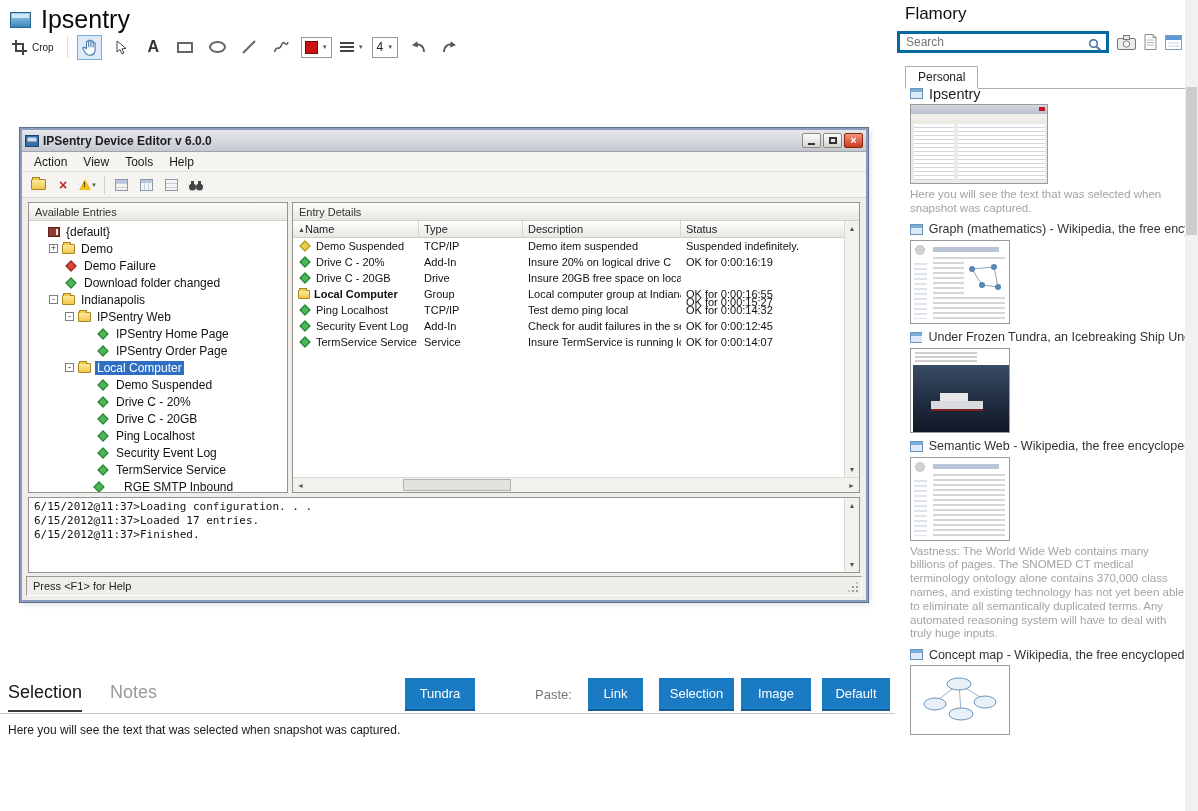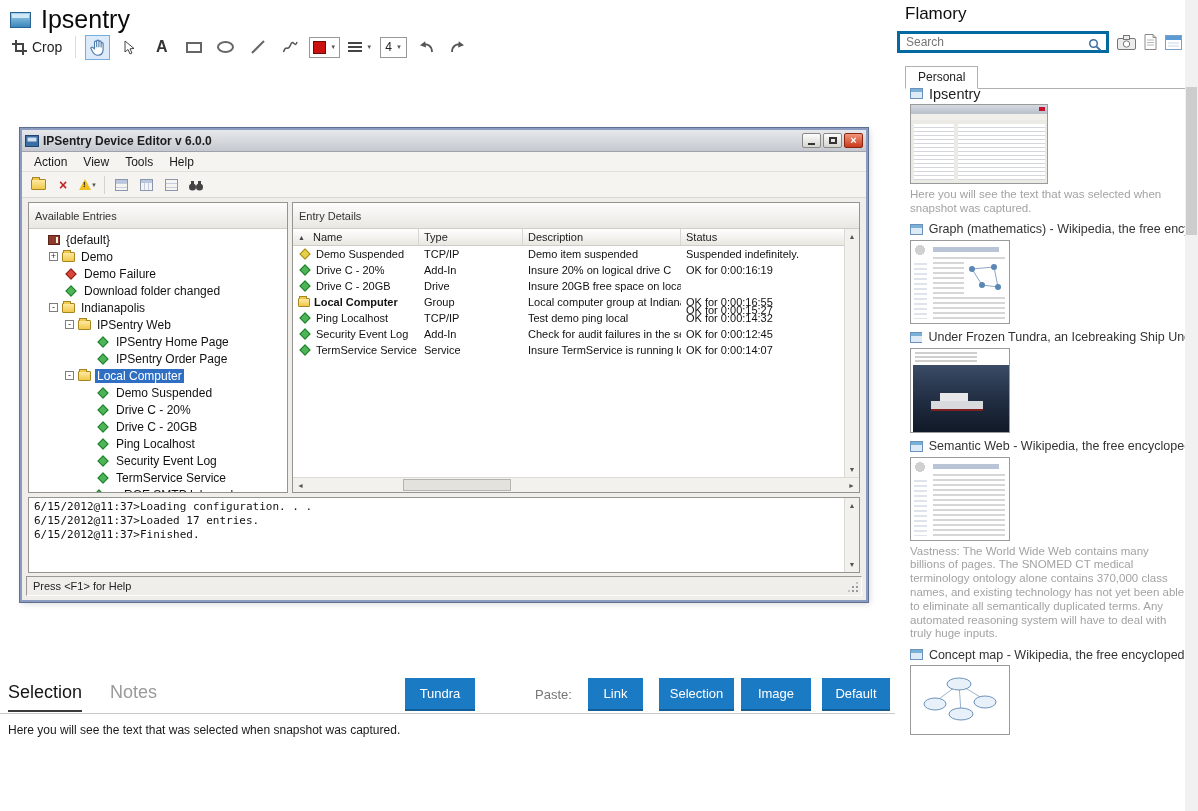--- a/index.html
+++ b/index.html
@@ -11,21 +11,21 @@
 .app-header{position:absolute;left:10px;top:5px;display:flex;align-items:center;gap:10px;}
 .app-icon{width:21px;height:16px;border:1px solid #2a6391;background:linear-gradient(#9fd0ea,#3b87bb);position:relative;}
 .app-icon::before{content:"";position:absolute;left:1px;top:1px;right:1px;height:4px;background:#cfe8f5;}
 .app-title{font-size:25px;color:#0a0a0a;}
 
 
 .anno-toolbar{position:absolute;left:8px;top:33px;height:28px;display:flex;align-items:center;gap:7px;}
 .tool{min-width:25px;height:25px;display:flex;align-items:center;justify-content:center;border:1px solid transparent;}
 .tool.active{background:#dceafa;border:1px solid #74aede;}
 .crop-tool{display:flex;align-items:center;gap:5px;padding:0 3px;}
-.tool-label{font-size:14px;color:#222;}
+.tool-label{font-size:10px;color:#222;}
 .tsep{width:1px;height:22px;background:#dcdcdc;margin:0 2px;}
 .a-glyph{font-size:16px;font-weight:bold;color:#333;}
 .rect-glyph{width:16px;height:11px;border:2px solid #666;}
 .ellipse-glyph{width:17px;height:12px;border:2px solid #666;border-radius:50%;}
 .color-picker{display:flex;align-items:center;border:1px solid #989898;background:#fff;height:21px;padding:0 3px;gap:4px;}
 .swatch{width:13px;height:13px;background:#cc1111;border:1px solid #6d0a0a;}
 .dd{font-size:6px;color:#555;}
 .width-picker{display:flex;align-items:center;gap:4px;}
 .wlines i{display:block;width:14px;height:2px;background:#444;margin:2px 0;}
 .size-picker{display:flex;align-items:center;gap:4px;border:1px solid #989898;background:#fff;height:21px;padding:0 4px;font-size:12px;color:#222;}
@@ -51,21 +51,21 @@
 .warn-tri::after{content:"!";position:absolute;left:-2px;top:1px;font-size:8px;font-weight:bold;color:#222;}
 .view-ic{width:13px;height:12px;border:1px solid #8a97ad;background:#fff;}
 .view-ic.v1{background:linear-gradient(#b9c8de 0 3px,transparent 3px),repeating-linear-gradient(to bottom,transparent 0 3px,#c6cede 3px 4px);}
 .view-ic.v2{background:linear-gradient(#b9c8de 0 3px,transparent 3px),repeating-linear-gradient(to right,transparent 0 3px,#c6cede 3px 4px);}
 .view-ic.v3{background:repeating-linear-gradient(to bottom,transparent 0 3px,#c6cede 3px 4px);}
 .ips-sep{width:1px;height:18px;background:#d5d3cd;}
 
 .ips-panels{margin:4px 6px 0;flex:1;min-height:0;display:flex;gap:4px;}
 .panel-left{width:260px;border:1px solid #96948e;background:#fff;display:flex;flex-direction:column;flex:0 0 auto;}
 .panel-right{flex:1;border:1px solid #96948e;background:#fff;display:flex;flex-direction:column;min-width:0;}
-.panel-header{height:26px;flex:0 0 auto;background:linear-gradient(#fdfdfc,#e9e7e1);border-bottom:1px solid #cfcdc7;font-size:11px;color:#333;display:flex;align-items:center;padding-left:6px;}
+.panel-header{height:18px;flex:0 0 auto;background:linear-gradient(#fdfdfc,#e9e7e1);border-bottom:1px solid #cfcdc7;font-size:11px;color:#333;display:flex;align-items:center;padding-left:6px;}
 
 
 .tree{flex:1;overflow:hidden;padding-top:2px;font-size:12px;}
 .tree-row{height:17px;display:flex;align-items:center;white-space:nowrap;}
 .expander{width:9px;height:9px;border:1px solid #7e7e7e;background:#fff;display:inline-flex;align-items:center;justify-content:center;font-size:9px;line-height:7px;color:#333;margin-right:4px;flex:0 0 auto;}
 .expander-gap{width:15px;flex:0 0 auto;}
 .ticon{display:inline-block;flex:0 0 auto;}
 .ticon.folder{width:13px;height:10px;background:linear-gradient(#ffe9a0,#f0c84c);border:1px solid #a8861f;border-radius:1px;position:relative;margin-right:4px;}
 .ticon.folder::before{content:"";position:absolute;top:-3px;left:0;width:6px;height:2px;background:#f0c84c;border:1px solid #a8861f;border-bottom:none;}
 .ticon.book{width:12px;height:10px;background:#8c3b2e;border:1px solid #5e2218;margin-right:4px;position:relative;}
@@ -74,21 +74,21 @@
 .ticon.diamond-green{background:#4db457;border:1px solid #1e7f2c;}
 .ticon.diamond-red{background:#d8453a;border:1px solid #8f1f16;}
 .ticon.diamond-yellow{background:#e6cf4a;border:1px solid #a38d1a;}
 .tlabel{padding:0 2px;}
 .tlabel.sel{background:#2e6fc4;color:#fff;}
 
 
 .table-wrap{flex:1;display:flex;min-height:0;}
 .table-main{flex:1;display:flex;flex-direction:column;overflow:hidden;min-width:0;}
 .thead{display:flex;height:17px;flex:0 0 auto;background:linear-gradient(#ffffff,#e9e7e1);border-bottom:1px solid #cfcdc7;}
-.th{display:flex;align-items:center;gap:8px;padding:0 5px;font-size:11px;color:#222;border-right:1px solid #d8d6d0;overflow:hidden;white-space:nowrap;flex:0 0 auto;}
+.th{display:flex;align-items:center;gap:0;padding:0 5px;font-size:11px;color:#222;border-right:1px solid #d8d6d0;overflow:hidden;white-space:nowrap;flex:0 0 auto;}
 .th:last-child{flex:1;border-right:none;}
 .sortarrow{font-size:7px;color:#444;}
 .tbody{flex:1;overflow:hidden;}
 .tr{display:flex;height:16px;align-items:center;font-size:11px;color:#111;}
 .td{padding:0 5px;white-space:nowrap;overflow:hidden;display:flex;align-items:center;flex:0 0 auto;}
 .td:last-child{flex:1;}
 .td .ticon.folder{width:12px;height:9px;}
 .vscroll{width:15px;flex:0 0 auto;background:#f2f1ed;border-left:1px solid #dcdad4;display:flex;flex-direction:column;justify-content:space-between;align-items:center;}
 .sarr{font-size:7px;color:#555;padding:4px 0;}
 .hscroll{height:15px;flex:0 0 auto;background:#f2f1ed;border-top:1px solid #dcdad4;display:flex;align-items:center;}

